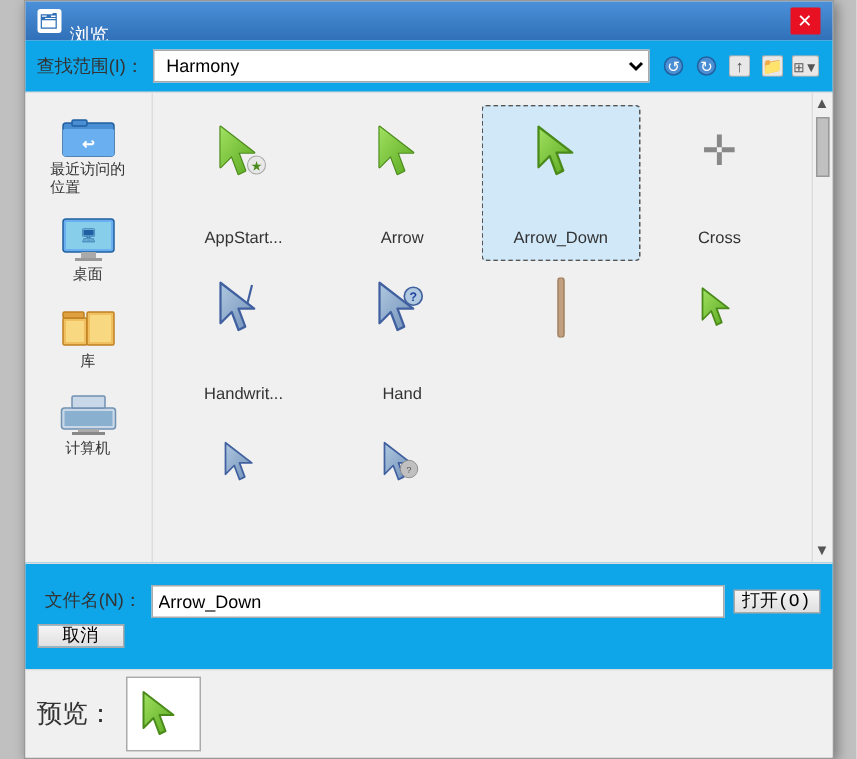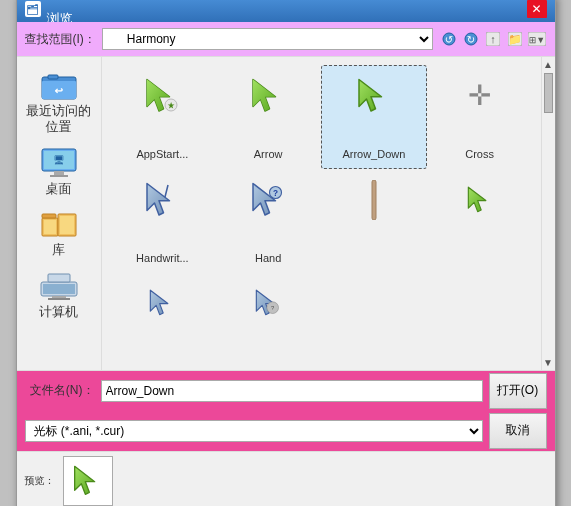--- a/index.html
+++ b/index.html
@@ -62,36 +62,36 @@
       cursor: pointer;
       display: flex;
       align-items: center;
       justify-content: center;
       border-radius: 1px;
     }
     .toolbar-row {
       display: flex;
       align-items: center;
       padding: 6px 8px;
-      background: #f0abfc;
+      background: #0ea5e9;
       gap: 6px;
       border-bottom: 1px solid #ddd;
     }
     .toolbar-label {
       font-size: 12px;
       white-space: nowrap;
       color: #333;
     }
     .toolbar-select {
       flex: 1;
       height: 22px;
       font-size: 12px;
       border: 1px solid #aaa;
       background: white;
-      padding: 0 20px;
+      padding: 0 4px;
     }
     .toolbar-icons {
       display: flex;
       align-items: center;
       gap: 2px;
     }
     .toolbar-icon-btn {
       width: 20px;
       height: 20px;
       border: 1px solid transparent;
@@ -127,23 +127,23 @@
       gap: 2px;
     }
     .sidebar-icon {
       width: 40px;
       height: 32px;
       display: flex;
       align-items: center;
       justify-content: center;
     }
     .sidebar-label {
-      font-size: 13px;
+      font-size: 10px;
       color: #333;
-      text-align: center;
+      text-align: left;
       line-height: 1.2;
     }
     .file-grid {
       flex: 1;
       display: grid;
       grid-template-columns: repeat(4, 1fr);
       gap: 0;
       padding: 8px;
       overflow-y: auto;
       align-content: start;
@@ -185,22 +185,22 @@
       display: flex;
       flex-direction: column;
     }
     .scrollbar-thumb {
       background: #c0c0c0;
       border: 1px solid #999;
       margin: 2px;
       height: 40px;
     }
     .bottom-bar {
-      padding: 2px 8px;
-      background: #ec4899;
+      padding: 14px 8px;
+      background: #0ea5e9;
       border-top: 1px solid #ddd;
       display: flex;
       flex-direction: column;
       gap: 4px;
     }
     .bottom-row {
       display: flex;
       align-items: center;
       gap: 6px;
     }
@@ -221,39 +221,40 @@
     .bottom-select {
       flex: 1;
       height: 22px;
       font-size: 12px;
       border: 1px solid #aaa;
       background: white;
       padding: 0 4px;
     }
     .bottom-btn {
       width: 58px;
-      height: 36px;
+      height: 16px;
       font-size: 12px;
       border: 1px solid #aaa;
       background: linear-gradient(to bottom, #f5f5f5, #e0e0e0);
       cursor: pointer;
       display: flex;
       align-items: center;
       justify-content: center;
+      font-family: Liberation Mono, monospace;
     }
     .preview-row {
       display: flex;
       align-items: center;
       padding: 4px 8px;
       background: #f0f0f0;
       border-top: 1px solid #ddd;
       gap: 8px;
     }
     .preview-label {
-      font-size: 10px;
+      font-size: 17px;
       color: #333;
       text-align: center;
     }
     .preview-box {
       width: 50px;
       height: 50px;
       background: white;
       border: 1px solid #aaa;
       display: flex;
       align-items: center;
@@ -544,21 +545,20 @@
     </div>
   </div>
 
   <div class="bottom-bar">
     <div class="bottom-row">
       <span class="bottom-label">文件名(N)：</span>
       <input class="bottom-input" type="text" value="Arrow_Down" style="">
       <button class="bottom-btn">打开(O)</button>
     </div>
     <div class="bottom-row">
-      <select class="bottom-select"><option>光标 (*.ani, *.cur)</option></select>
       <button class="bottom-btn">取消</button>
     </div>
   </div>
 
   <div class="preview-row">
     <span class="preview-label">预览：</span>
     <div class="preview-box">
       <svg width="32" height="36" viewBox="0 0 48 48">
         <defs>
             <linearGradient id="pcg" x1="0" y1="0" x2="1" y2="1">

